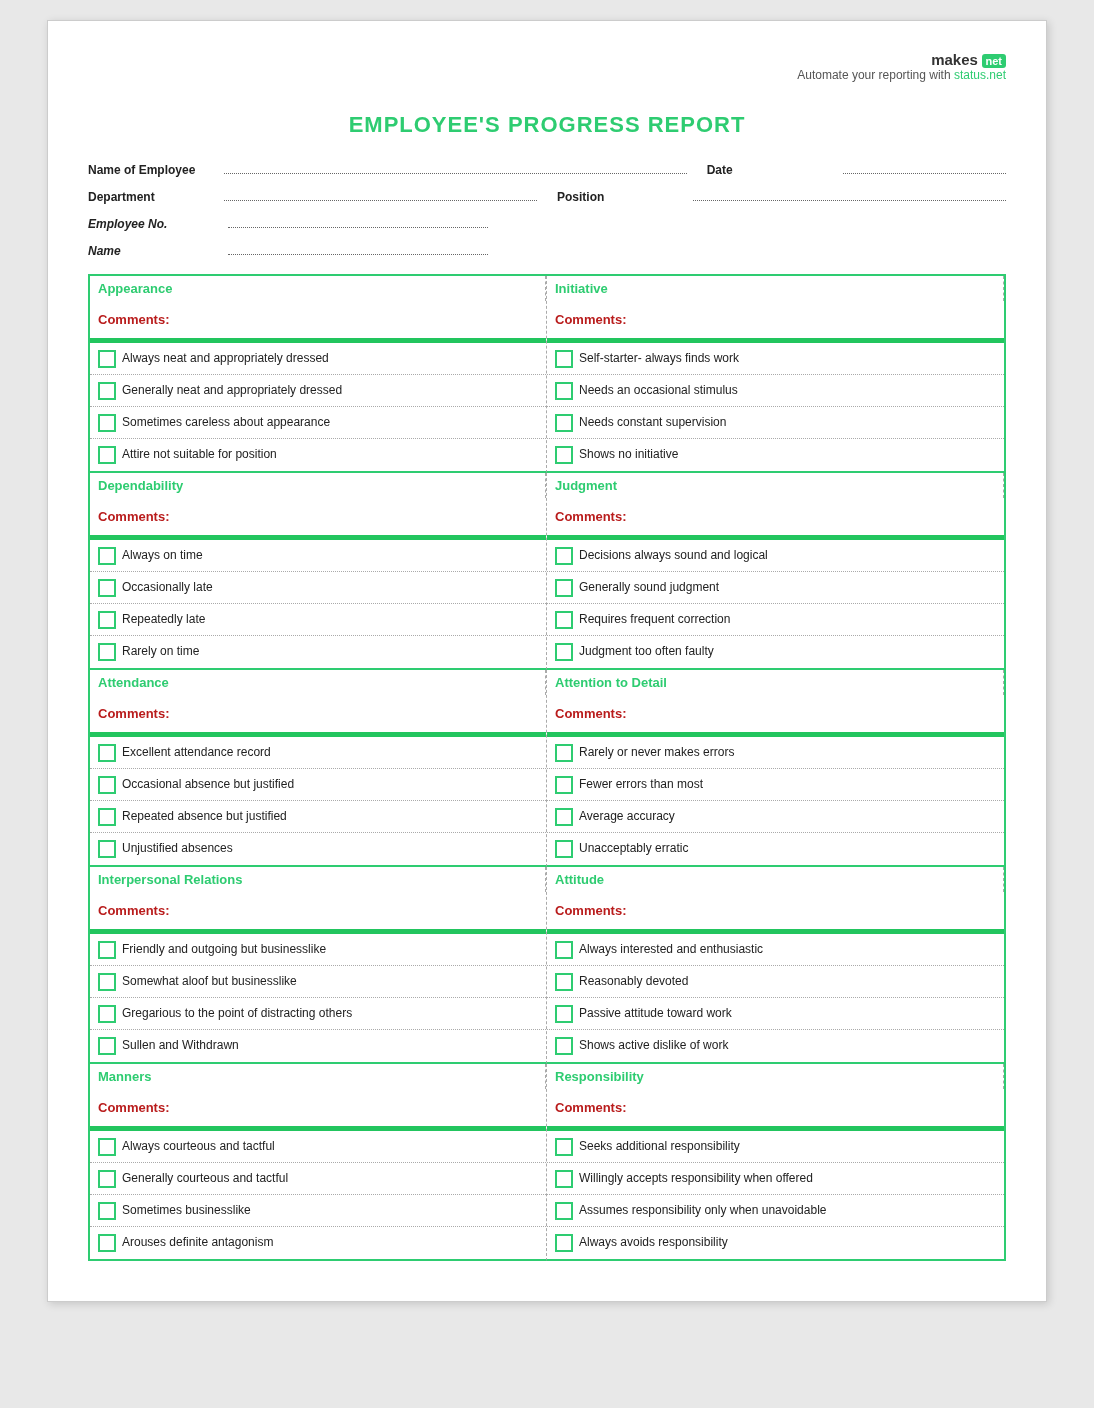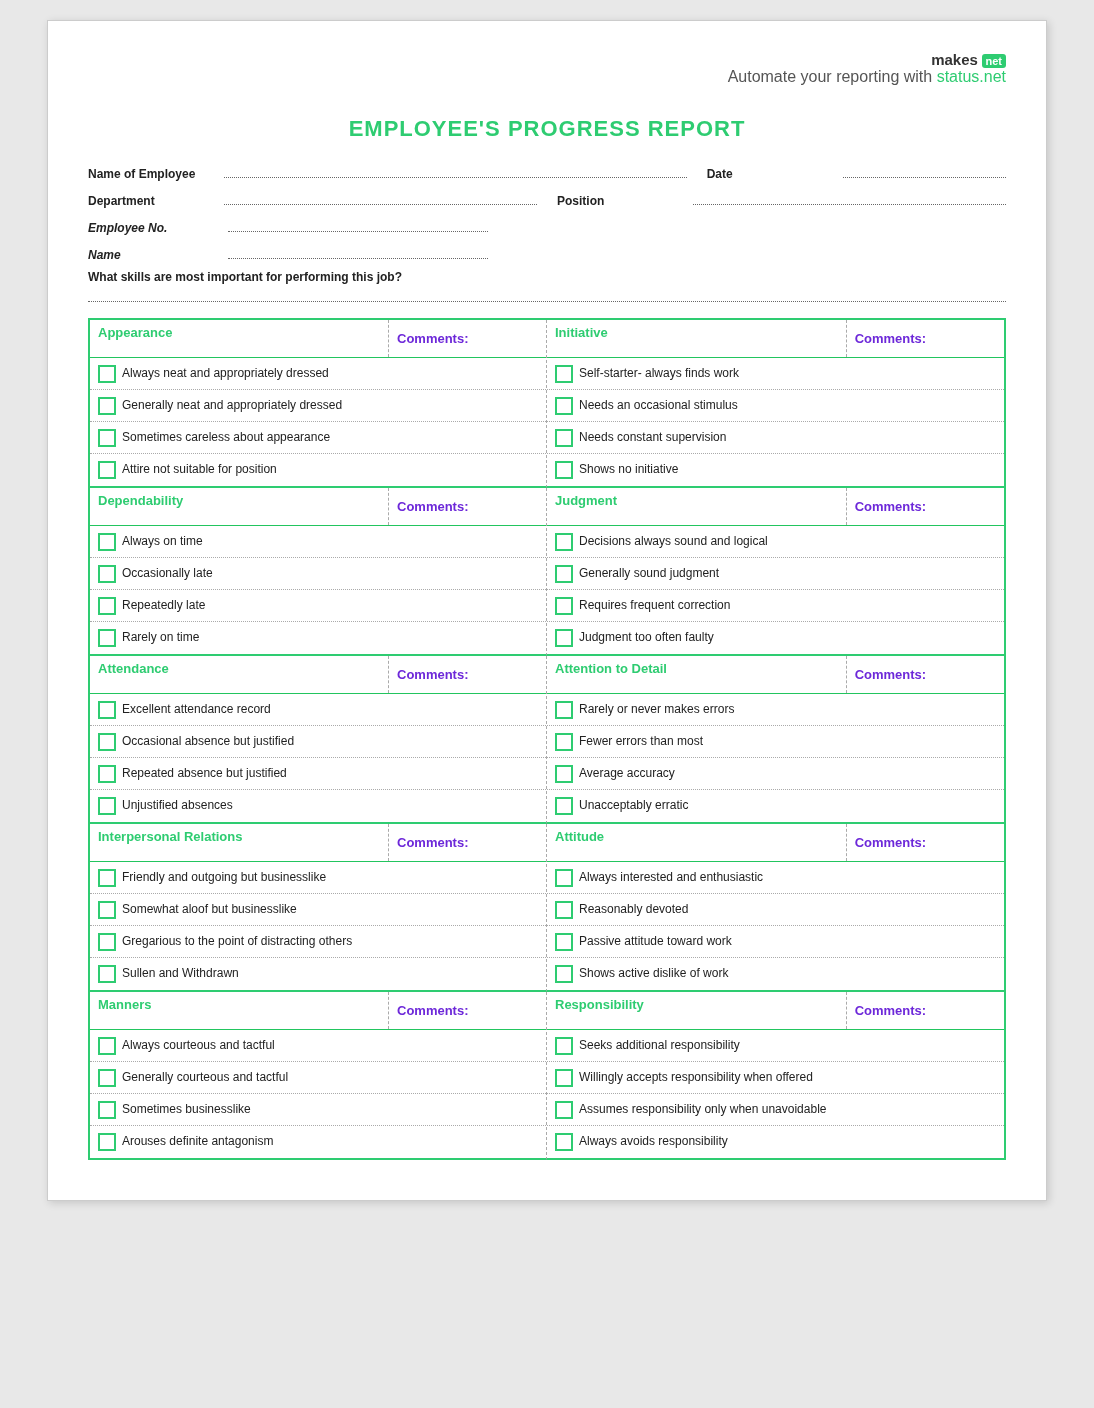--- a/index.html
+++ b/index.html
@@ -31,21 +31,21 @@
     .header-logo .logo-net {
       background: #2ecc71;
       color: #fff;
       border-radius: 3px;
       padding: 1px 4px;
       font-size: 11px;
       font-weight: bold;
       margin-top: 16px;
     }
     .header-logo .automate {
-      font-size: 16px;
+      font-size: 12px;
       color: #555;
     }
     .header-logo .automate a {
       color: #2ecc71;
       text-decoration: none;
     }
     .report-title {
       text-align: center;
       color: #2ecc71;
       font-size: 22px;
@@ -108,32 +108,33 @@
     }
     .section-block {
       border-bottom: 2px solid #2ecc71;
       border-right: 1px dashed #aaa;
     }
     .section-block:nth-child(even) {
       border-right: none;
     }
     .section-header {
       display: flex;
-      border-bottom: 1px solid #22c55e;
+      border-bottom: 5px solid #22c55e;
+      flex-direction: column;
     }
     .section-title {
       color: #2ecc71;
       font-weight: bold;
       font-size: 13px;
       padding: 5px 8px;
       flex: 2;
       border-right: 1px dashed #aaa;
     }
     .section-comments-label {
-      color: #6d28d9;
+      color: #b91c1c;
       font-weight: bold;
       font-size: 13px;
       padding: 11px 8px;
       flex: 1;
     }
     .section-items {
       padding: 0;
     }
     .section-item {
       display: flex;
@@ -196,24 +197,20 @@
       </div>
     </div>
     <div class="form-row">
       <span class="form-label">Employee No.</span>
       <div class="form-dotted" style="max-width:260px;"></div>
     </div>
     <div class="form-row">
       <span class="form-label">Name</span>
       <div class="form-dotted" style="max-width:260px;"></div>
     </div>
-    <div class="form-question">
-      <span class="q-label">What skills are most important for performing this job?</span>
-      <span class="q-dotted"></span>
-    </div>
   </div>
 
   <div class="main-grid" id="main-grid">
       <div class="section-block" style="border-right: 1px dashed rgb(170, 170, 170);">
         <div class="section-header">
           <div class="section-title">Appearance</div>
           <div class="section-comments-label">Comments:</div>
         </div>
         <div class="section-items">
           <div class="section-item">

